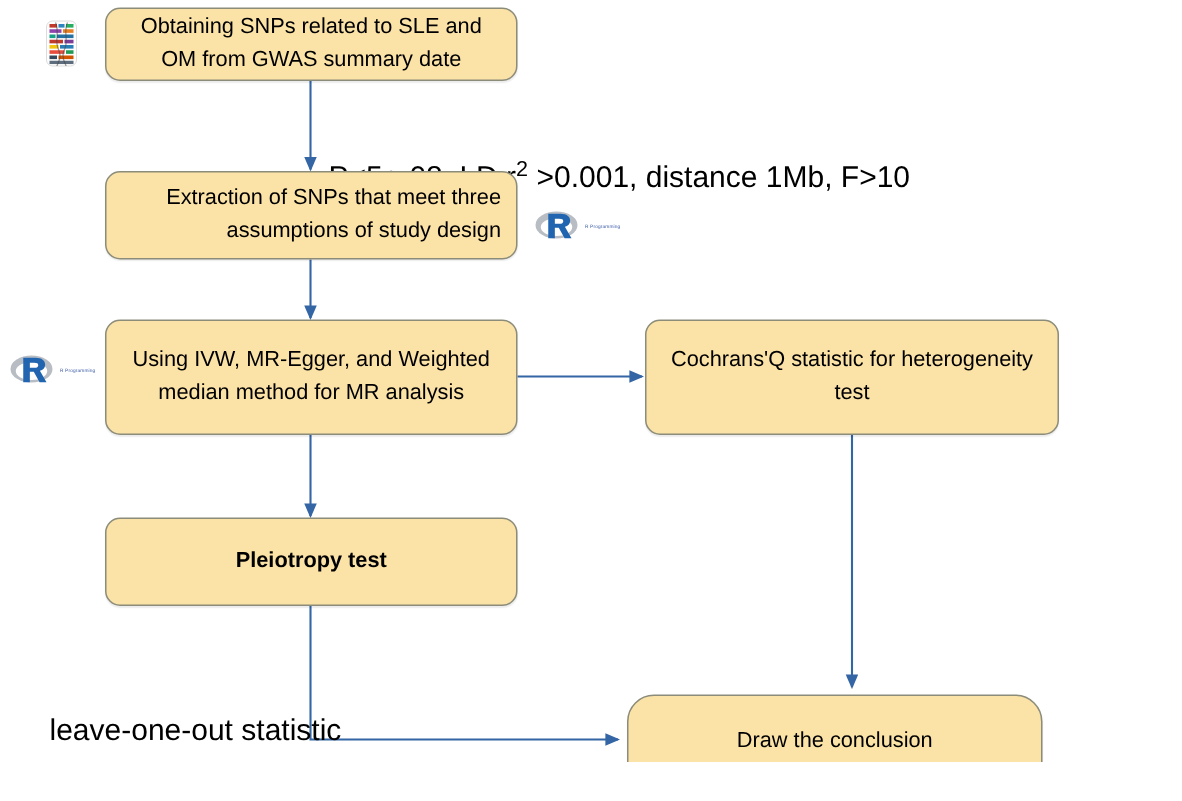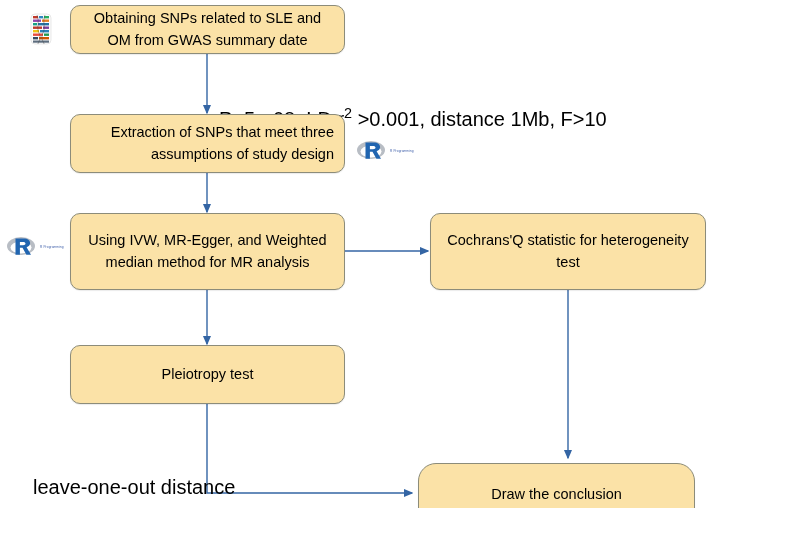--- a/index.html
+++ b/index.html
@@ -152,27 +152,27 @@
   </div>
 
   <div class="node" style="left:70px; top:213px; width:275px; height:77px;">
     <span>Using IVW, MR-Egger, and Weighted median method for MR analysis</span>
   </div>
 
   <div class="node" style="left:430px; top:213px; width:276px; height:77px;">
     <span>Cochrans'Q statistic for heterogeneity test</span>
   </div>
 
-  <div class="node" style="left:70px; top:345px; width:275px; height:59px;">
+  <div class="node" style="left:70px; top:345px; width:275px; height:59px;font-weight:bold;">
     <span>Pleiotropy test</span>
   </div>
 
 
   <div class="edge-label" style="left:33px; top:444px;">
-    <span>leave-one-out distance</span>
+    <span>leave-one-out statistic</span>
   </div>
 
 
   <div class="edge-label" style="left:214px; top:509px;">
     <span>MR-Egger intercept</span>
   </div>
 
   <div class="node" style="left:418px; top:463px; width:277px; height:64px;border-radius:18px;">
     <span>Draw the conclusion</span>
   </div>

